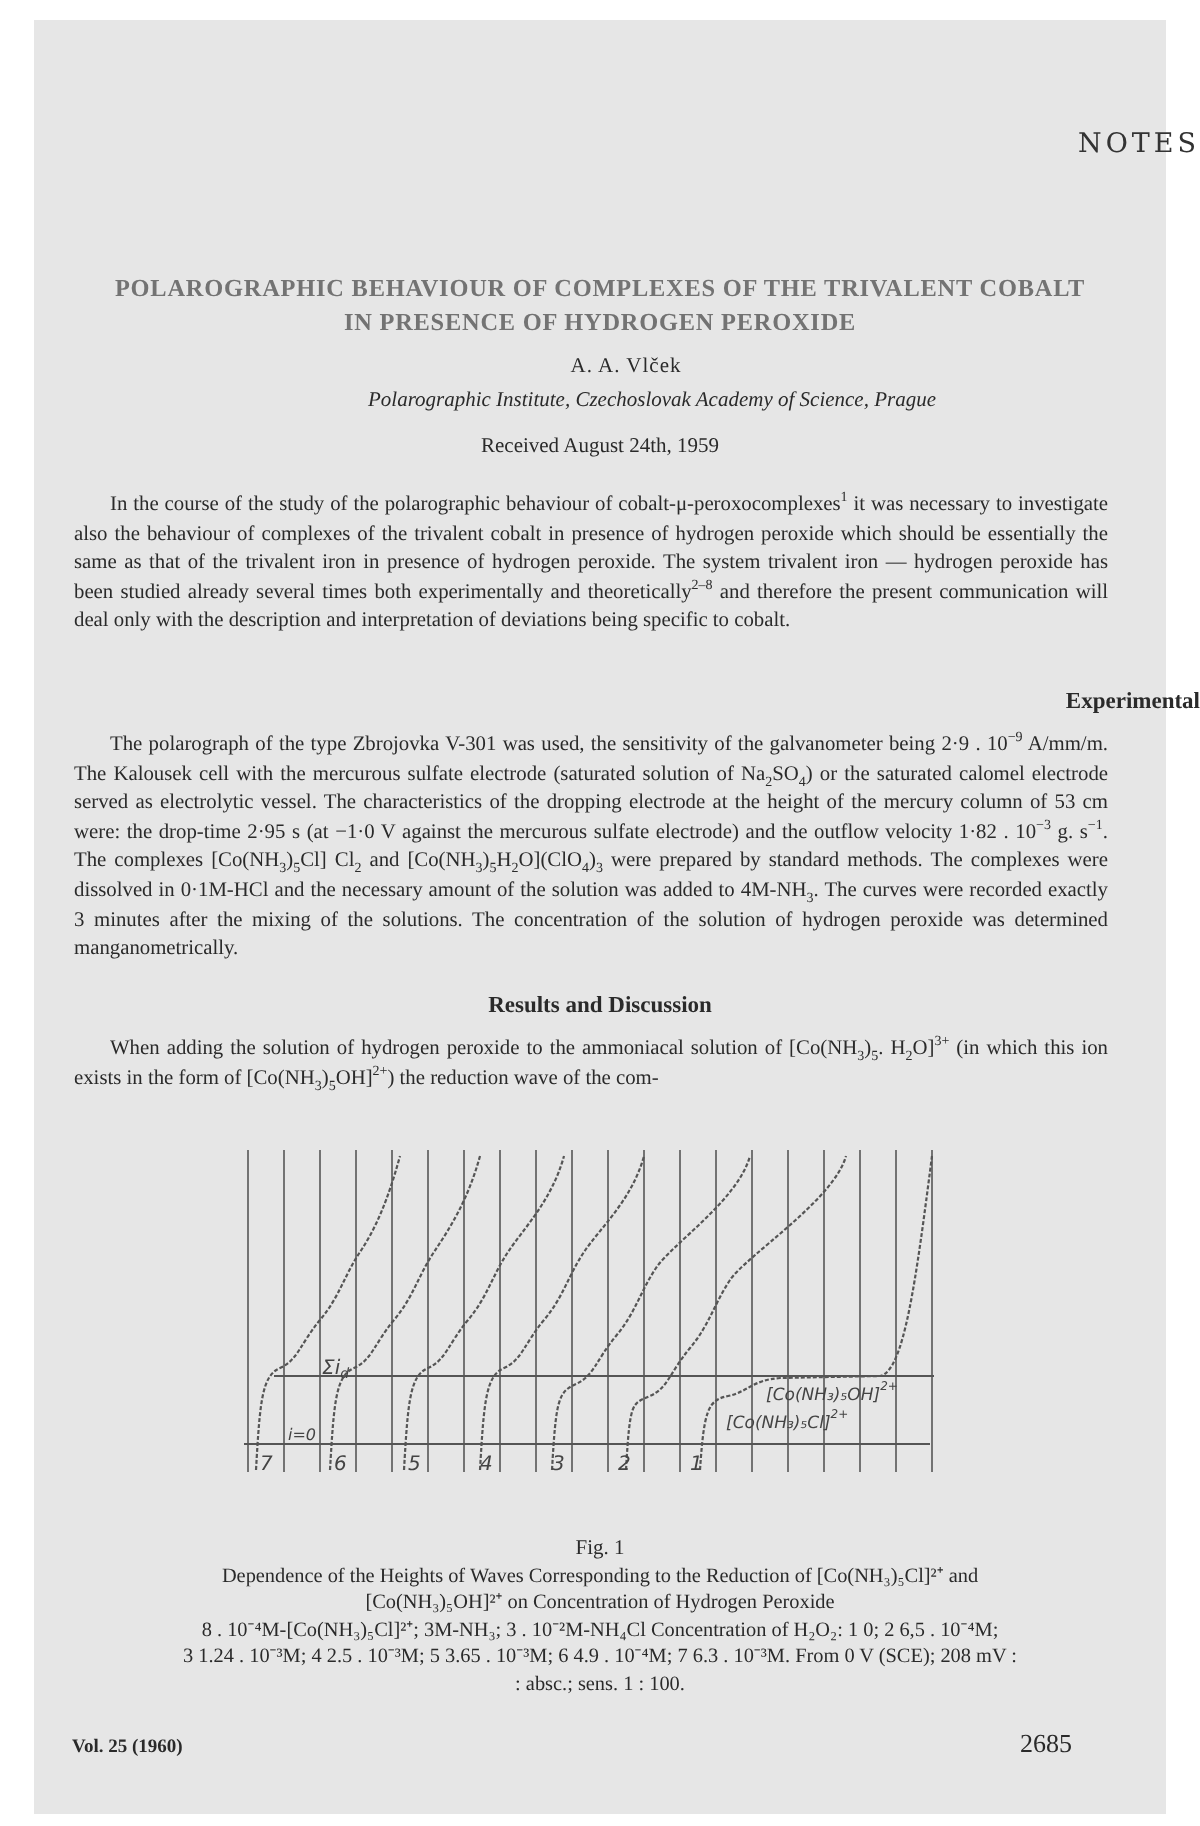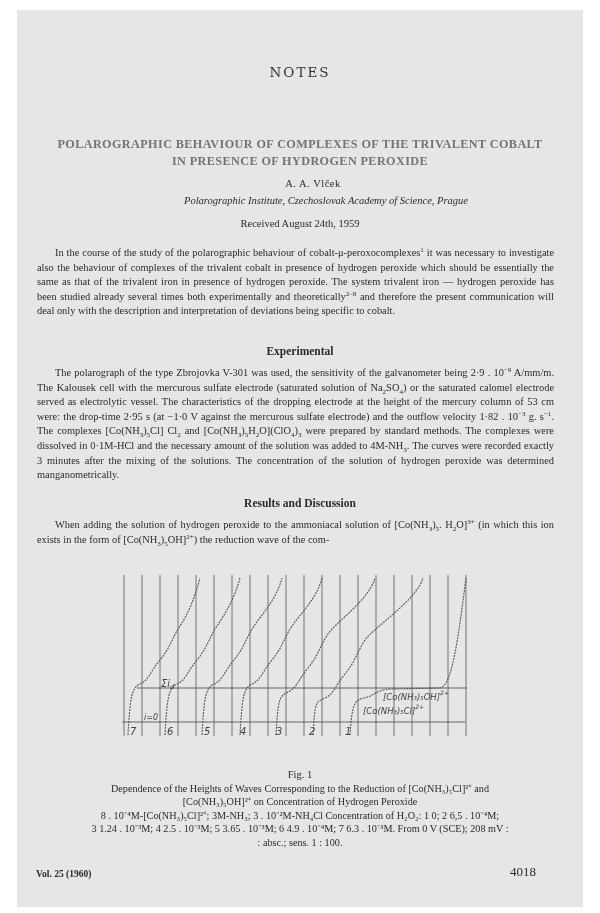--- a/index.html
+++ b/index.html
@@ -2,21 +2,21 @@
 <html><head>
 <meta charset="utf-8">
 <style>
   html, body { margin:0; padding:0; background:#ffffff; }
   body { width:600px; height:913px; position:relative; overflow:hidden;
          font-family:"DejaVu Serif", "Liberation Serif", serif; color:#2a2a2a; }
   .page { position:absolute; left:17px; top:10px; width:566px; height:897px;
           background:#e6e6e6; }
   .abs { position:absolute; }
   .center { left:0; width:600px; text-align:center; }
-  .notes { top:64px; font-size:13.5px; letter-spacing:2px; color:#333; }
+  .notes { top:64px; font-size:13.5px; letter-spacing:2px; color:#333;text-align:right; }
   .title { top:136px; left:30px; width:540px; text-align:center;
            font-family:"Liberation Serif", serif; font-weight:bold; font-size:12.2px;
            line-height:17px; letter-spacing:0.4px; color:#737373; }
   .author { top:178px; font-size:10.5px; font-family:"Liberation Serif", serif; letter-spacing:0.5px;padding-left:13px; }
   .affil { top:195px; font-size:10.5px; font-style:italic; font-family:"Liberation Serif", serif;margin-left:26px; }
   .received { top:218px; font-size:10.5px; font-family:"Liberation Serif", serif;text-align:center; }
   .para { left:37px; width:517px; font-family:"Liberation Serif", serif; font-size:10.4px;
           line-height:14.6px; text-align:justify; color:#2a2a2a; }
   .para .indent { display:inline-block; width:18px; }
   .h2 { font-family:"Liberation Serif", serif; font-weight:bold; font-size:11.5px; }
@@ -38,21 +38,21 @@
   <div>POLAROGRAPHIC BEHAVIOUR OF COMPLEXES OF THE TRIVALENT COBALT</div>
   <div>IN PRESENCE OF HYDROGEN PEROXIDE</div>
 </div>
 
 <div class="abs center author">A. A. Vlček</div>
 <div class="abs center affil">Polarographic Institute, Czechoslovak Academy of Science, Prague</div>
 <div class="abs center received">Received August 24th, 1959</div>
 
 <div class="abs para" style="top:246px;"><span class="indent"></span><span>In the course of the study of the polarographic behaviour of cobalt-μ-peroxocomplexes</span><sup>1</sup><span> it was necessary to investigate also the behaviour of complexes of the trivalent cobalt in presence of hydrogen peroxide which should be essentially the same as that of the trivalent iron in presence of hydrogen peroxide. The system trivalent iron — hydrogen peroxide has been studied already several times both experimentally and theoretically</span><sup>2–8</sup><span> and therefore the present communication will deal only with the description and interpretation of deviations being specific to cobalt.</span></div>
 
-<div class="abs center h2" style="top:345px;">Experimental</div>
+<div class="abs center h2" style="top:345px;text-align:right;">Experimental</div>
 
 <div class="abs para" style="top:366px;"><span class="indent"></span><span>The polarograph of the type Zbrojovka V-301 was used, the sensitivity of the galvanometer being 2·9 . 10</span><sup>−9</sup><span> A/mm/m. The Kalousek cell with the mercurous sulfate electrode (saturated solution of Na</span><sub>2</sub><span>SO</span><sub>4</sub><span>) or the saturated calomel electrode served as electrolytic vessel. The characteristics of the dropping electrode at the height of the mercury column of 53 cm were: the drop-time 2·95 s (at −1·0 V against the mercurous sulfate electrode) and the outflow velocity 1·82 . 10</span><sup>−3</sup><span> g. s</span><sup>−1</sup><span>. The complexes [Co(NH</span><sub>3</sub><span>)</span><sub>5</sub><span>Cl] Cl</span><sub>2</sub><span> and [Co(NH</span><sub>3</sub><span>)</span><sub>5</sub><span>H</span><sub>2</sub><span>O](ClO</span><sub>4</sub><span>)</span><sub>3</sub><span> were prepared by standard methods. The complexes were dissolved in 0·1M-HCl and the necessary amount of the solution was added to 4M-NH</span><sub>3</sub><span>. The curves were recorded exactly 3 minutes after the mixing of the solutions. The concentration of the solution of hydrogen peroxide was determined manganometrically.</span></div>
 
 <div class="abs center h2" style="top:497px;">Results and Discussion</div>
 
 <div class="abs para" style="top:518px;"><span class="indent"></span><span>When adding the solution of hydrogen peroxide to the ammoniacal solution of [Co(NH</span><sub>3</sub><span>)</span><sub>5</sub><span>. H</span><sub>2</sub><span>O]</span><sup>3+</sup><span> (in which this ion exists in the form of [Co(NH</span><sub>3</sub><span>)</span><sub>5</sub><span>OH]</span><sup>2+</sup><span>) the reduction wave of the com-</span></div>
 
 <svg class="abs" style="left:0; top:0;" width="600" height="913">
   <g id="grid">
       <line x1="124" x2="124" y1="575" y2="736" stroke="#666" stroke-width="0.9"></line>
@@ -103,13 +103,13 @@
 <div class="abs caption" style="top:768px;">
   <div style="font-size:10.5px;">Fig. 1</div>
   <div>Dependence of the Heights of Waves Corresponding to the Reduction of [Co(NH₃)₅Cl]²⁺ and</div>
   <div>[Co(NH₃)₅OH]²⁺ on Concentration of Hydrogen Peroxide</div>
   <div>8 . 10⁻⁴M-[Co(NH₃)₅Cl]²⁺; 3M-NH₃; 3 . 10⁻²M-NH₄Cl Concentration of H₂O₂: 1 0; 2 6,5 . 10⁻⁴M;</div>
   <div>3 1.24 . 10⁻³M; 4 2.5 . 10⁻³M; 5 3.65 . 10⁻³M; 6 4.9 . 10⁻⁴M; 7 6.3 . 10⁻³M. From 0 V (SCE); 208 mV :</div>
   <div>: absc.; sens. 1 : 100.</div>
 </div>
 
 <div class="abs footer-left">Vol. 25 (1960)</div>
-<div class="abs footer-right">4018</div>
+<div class="abs footer-right">2685</div>
 
 </body></html>

